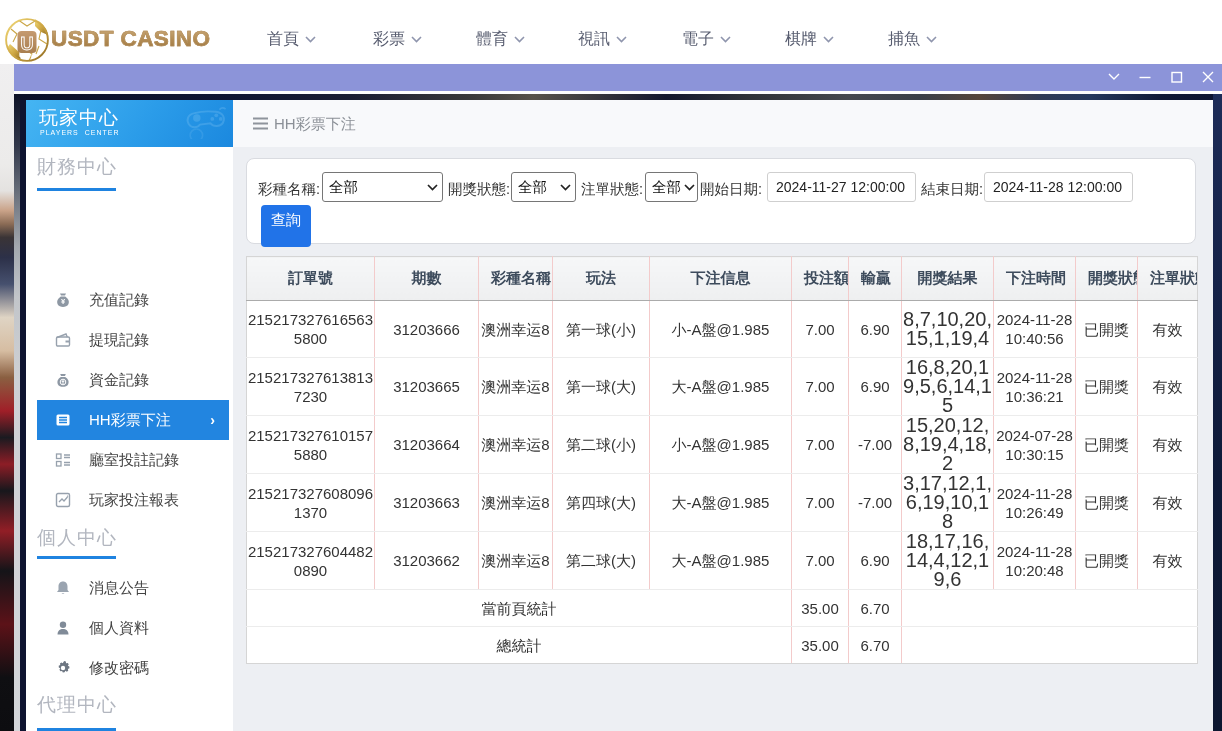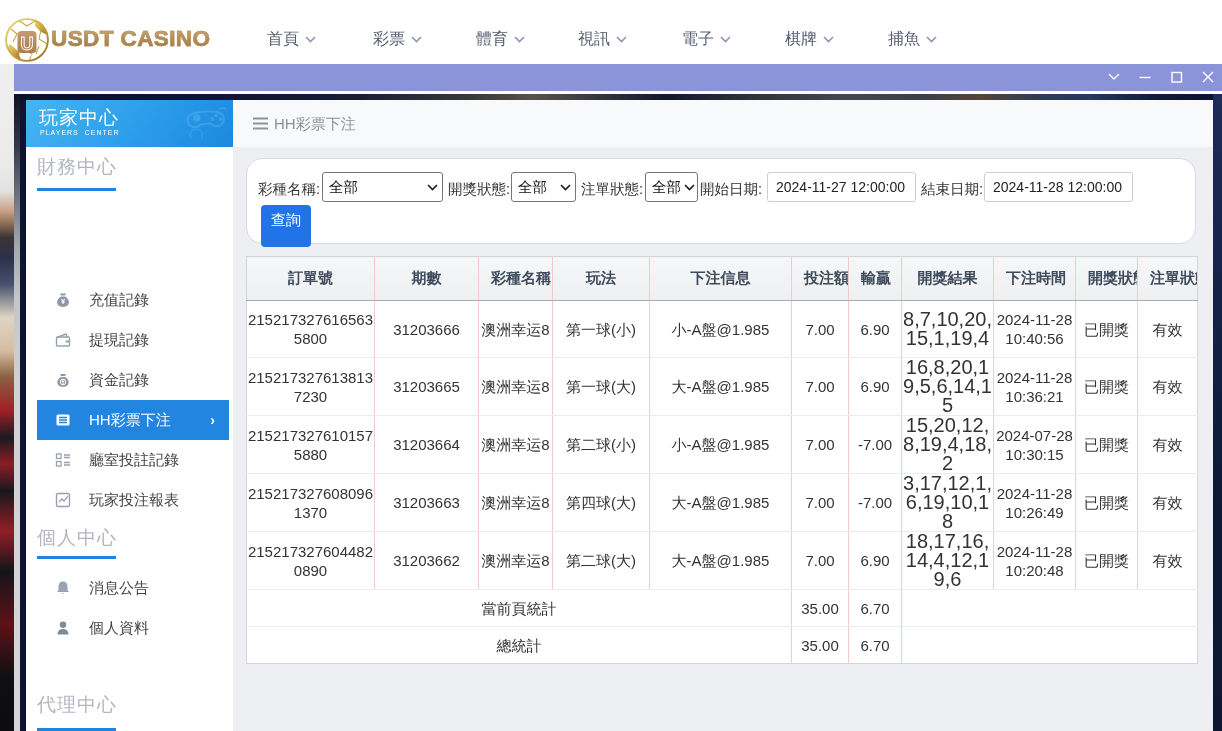--- a/index.html
+++ b/index.html
@@ -53,21 +53,21 @@
 .sb-item.active .txt { left:52px; color:#fff; }
 .sb-item.active .arr { position:absolute; right:14px; top:12px; color:#fff; font-size:14px; font-weight:bold; }
 
 
 .main { position:absolute; left:219px; top:36px; width:980px; height:631px; background:#edeff3; }
 .toolbar { position:absolute; left:0; top:0; width:980px; height:47px; background:#f8f9fb; }
 .toolbar .burger { position:absolute; left:20px; top:17px; }
 .toolbar .ttl { position:absolute; left:41px; top:15px; font-size:15px; color:#8b9097; }
 
 .filter { position:absolute; left:13px; top:58px; width:950px; height:86px; background:#fff;
-  border:1px solid #d9dbe0; border-radius:16px; }
+  border:1px solid #d9dbe0; border-radius:8px; }
 .filter .lab { position:absolute; top:21px; font-size:14.5px; color:#333; }
 .filter select { position:absolute; top:13px; height:30px; font-size:14.5px; font-family:"Liberation Sans",sans-serif;
   color:#111; border:1px solid #767676; border-radius:3px; background:#fff; padding-left:6px;
   -webkit-appearance:none; appearance:none; }
 .filter input.dt { position:absolute; top:13px; height:30px; font-size:14px; font-family:"Liberation Sans",sans-serif;
   color:#222; border:1px solid #cfcfcf; border-radius:3px; padding-left:8px; }
 .btn-q { position:absolute; left:14px; top:46px; width:50px; height:42px; background:#2173e8; color:#fff;
   font-size:15px; border:none; border-radius:4px; text-align:center; line-height:29px; }
 
 table.grid { position:absolute; left:13px; top:156px; width:951px; border-collapse:collapse; table-layout:fixed;
@@ -259,20 +259,27 @@
         </svg>
       <div class="txt">消息公告</div>
     </div>
     <div class="sb-item" style="top:508px">
       <svg class="ico" viewBox="0 0 16 16">
           <circle cx="8" cy="4.8" r="3.2" fill="#808b98"></circle>
           <path d="M2.5 14.5 C2.5 10.8 5 9 8 9 C11 9 13.5 10.8 13.5 14.5 Z" fill="#808b98"></path>
         </svg>
       <div class="txt">個人資料</div>
     </div>
+    <div class="sb-item" style="top:548px">
+      <svg class="ico" viewBox="0 0 16 16">
+          <path fill="#6d7682" d="M8 .8l1.7.4.5 1.6 1.6-.6 1.2 1.2-.6 1.6 1.6.5.4 1.7-1.4 1 .6 1.6-1.2 1.2-1.6-.6-.5 1.6-1.7.4-1-1.4-1.6.6-1.2-1.2.6-1.6-1.6-.5-.4-1.7 1.4-1-.6-1.6 1.2-1.2 1.6.6.5-1.6Z" transform="rotate(10 8 8)"></path>
+          <circle cx="8" cy="8" r="2.2" fill="#fff"></circle>
+        </svg>
+      <div class="txt">修改密碼</div>
+    </div>
 
     <div class="sb-sect" style="top:592px">代理中心</div>
     <div class="sb-line" style="top:628px"></div>
   </div>
   <div class="main">
     <div class="toolbar">
       <svg class="burger" style="position:absolute" width="15" height="13" viewBox="0 0 15 13">
           <g stroke="#8e949c" stroke-width="2.2">
             <path d="M0 1.5h15M0 6.5h15M0 11.5h15"></path>
           </g>

